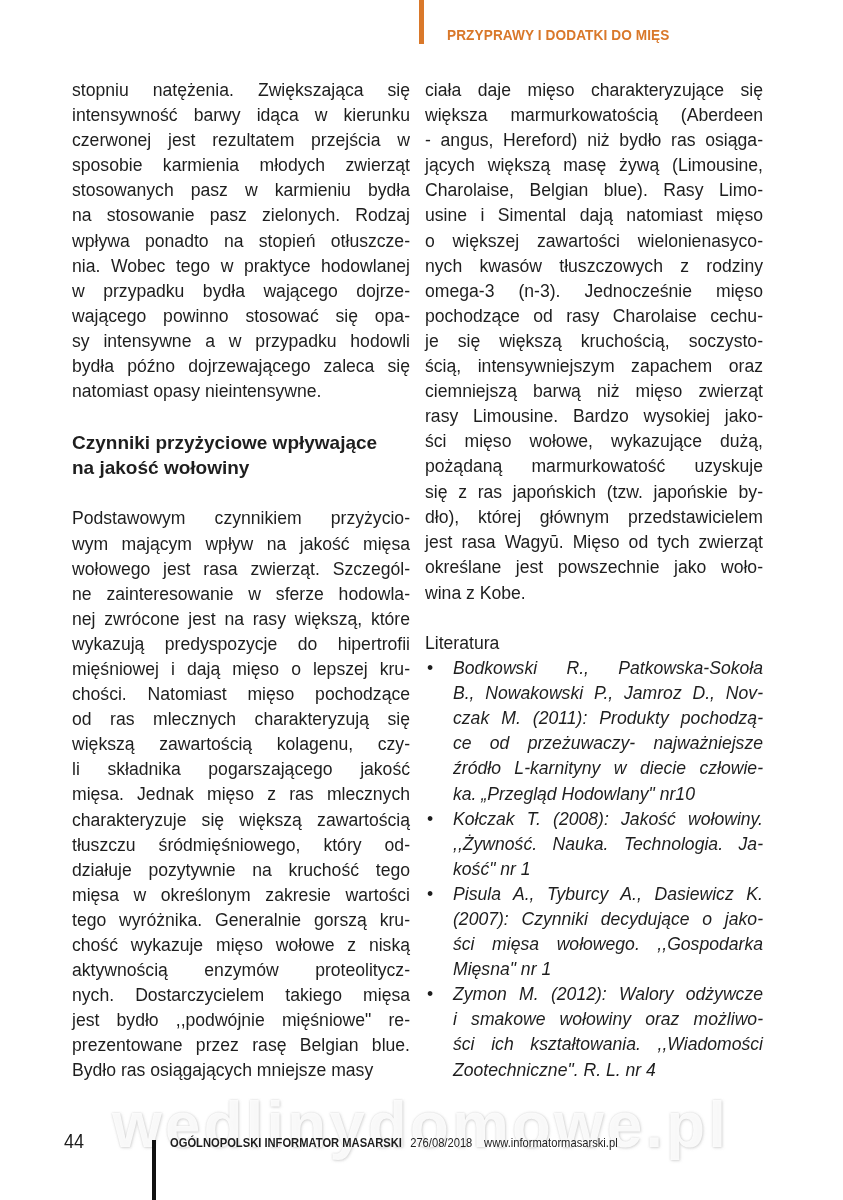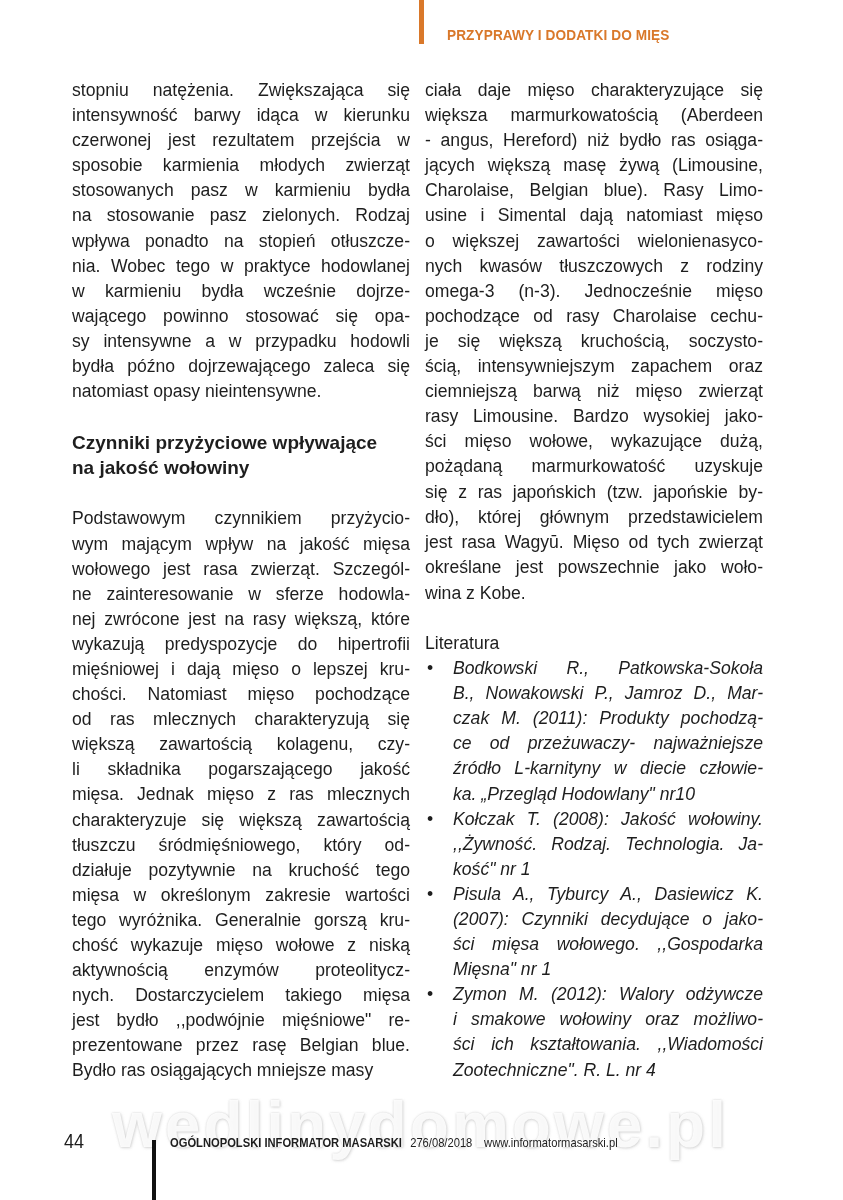--- a/index.html
+++ b/index.html
@@ -37,21 +37,21 @@
 <div class="col col-left">
   <div id="p1">
       <span class="line">stopniu natężenia. Zwiększająca się</span>
       <span class="line">intensywność barwy idąca w kierunku</span>
       <span class="line">czerwonej jest rezultatem przejścia w</span>
       <span class="line">sposobie karmienia młodych zwierząt</span>
       <span class="line">stosowanych pasz w karmieniu bydła</span>
       <span class="line">na stosowanie pasz zielonych. Rodzaj</span>
       <span class="line">wpływa ponadto na stopień otłuszcze-</span>
       <span class="line">nia. Wobec tego w praktyce hodowlanej</span>
-      <span class="line">w karmieniu bydła wcześnie dojrze-</span>
+      <span class="line">w przypadku bydła wającego dojrze-</span>
       <span class="line">wającego powinno stosować się opa-</span>
       <span class="line">sy intensywne a w przypadku hodowli</span>
       <span class="line">bydła późno dojrzewającego zaleca się</span>
       <span class="line last">natomiast opasy nieintensywne.</span>
     </div>
   <div class="gap"></div>
   <div class="subheading" id="subh">
       <span class="line last">Czynniki przyżyciowe wpływające</span>
       <span class="line last last">na jakość wołowiny</span>
     </div>
@@ -106,30 +106,30 @@
       <span class="line">jest rasa Wagyū. Mięso od tych zwierząt</span>
       <span class="line">określane jest powszechnie jako woło-</span>
       <span class="line last">wina z Kobe.<span class="end-mark"></span></span>
     </div>
   <div class="gap"></div>
   <div class="lit-heading">Literatura</div>
   <div id="refs">
       <div class="ref">
         <span class="bullet">•</span>
         <span class="ref-line">Bodkowski R., Patkowska-Sokoła</span>
-        <span class="ref-line">B., Nowakowski P., Jamroz D., Mar-</span>
+        <span class="ref-line">B., Nowakowski P., Jamroz D., Nov-</span>
         <span class="ref-line">czak M. (2011): Produkty pochodzą-</span>
         <span class="ref-line">ce od przeżuwaczy- najważniejsze</span>
         <span class="ref-line">źródło L-karnityny w diecie człowie-</span>
         <span class="ref-line last">ka. „Przegląd Hodowlany" nr10</span>
       </div>
       <div class="ref">
         <span class="bullet">•</span>
         <span class="ref-line">Kołczak T. (2008): Jakość wołowiny.</span>
-        <span class="ref-line">,,Żywność. Rodzaj. Technologia. Ja-</span>
+        <span class="ref-line">,,Żywność. Nauka. Technologia. Ja-</span>
         <span class="ref-line last">kość" nr 1</span>
       </div>
       <div class="ref">
         <span class="bullet">•</span>
         <span class="ref-line">Pisula A., Tyburcy A., Dasiewicz K.</span>
         <span class="ref-line">(2007): Czynniki decydujące o jako-</span>
         <span class="ref-line">ści mięsa wołowego. ,,Gospodarka</span>
         <span class="ref-line last">Mięsna" nr 1</span>
       </div>
       <div class="ref">

